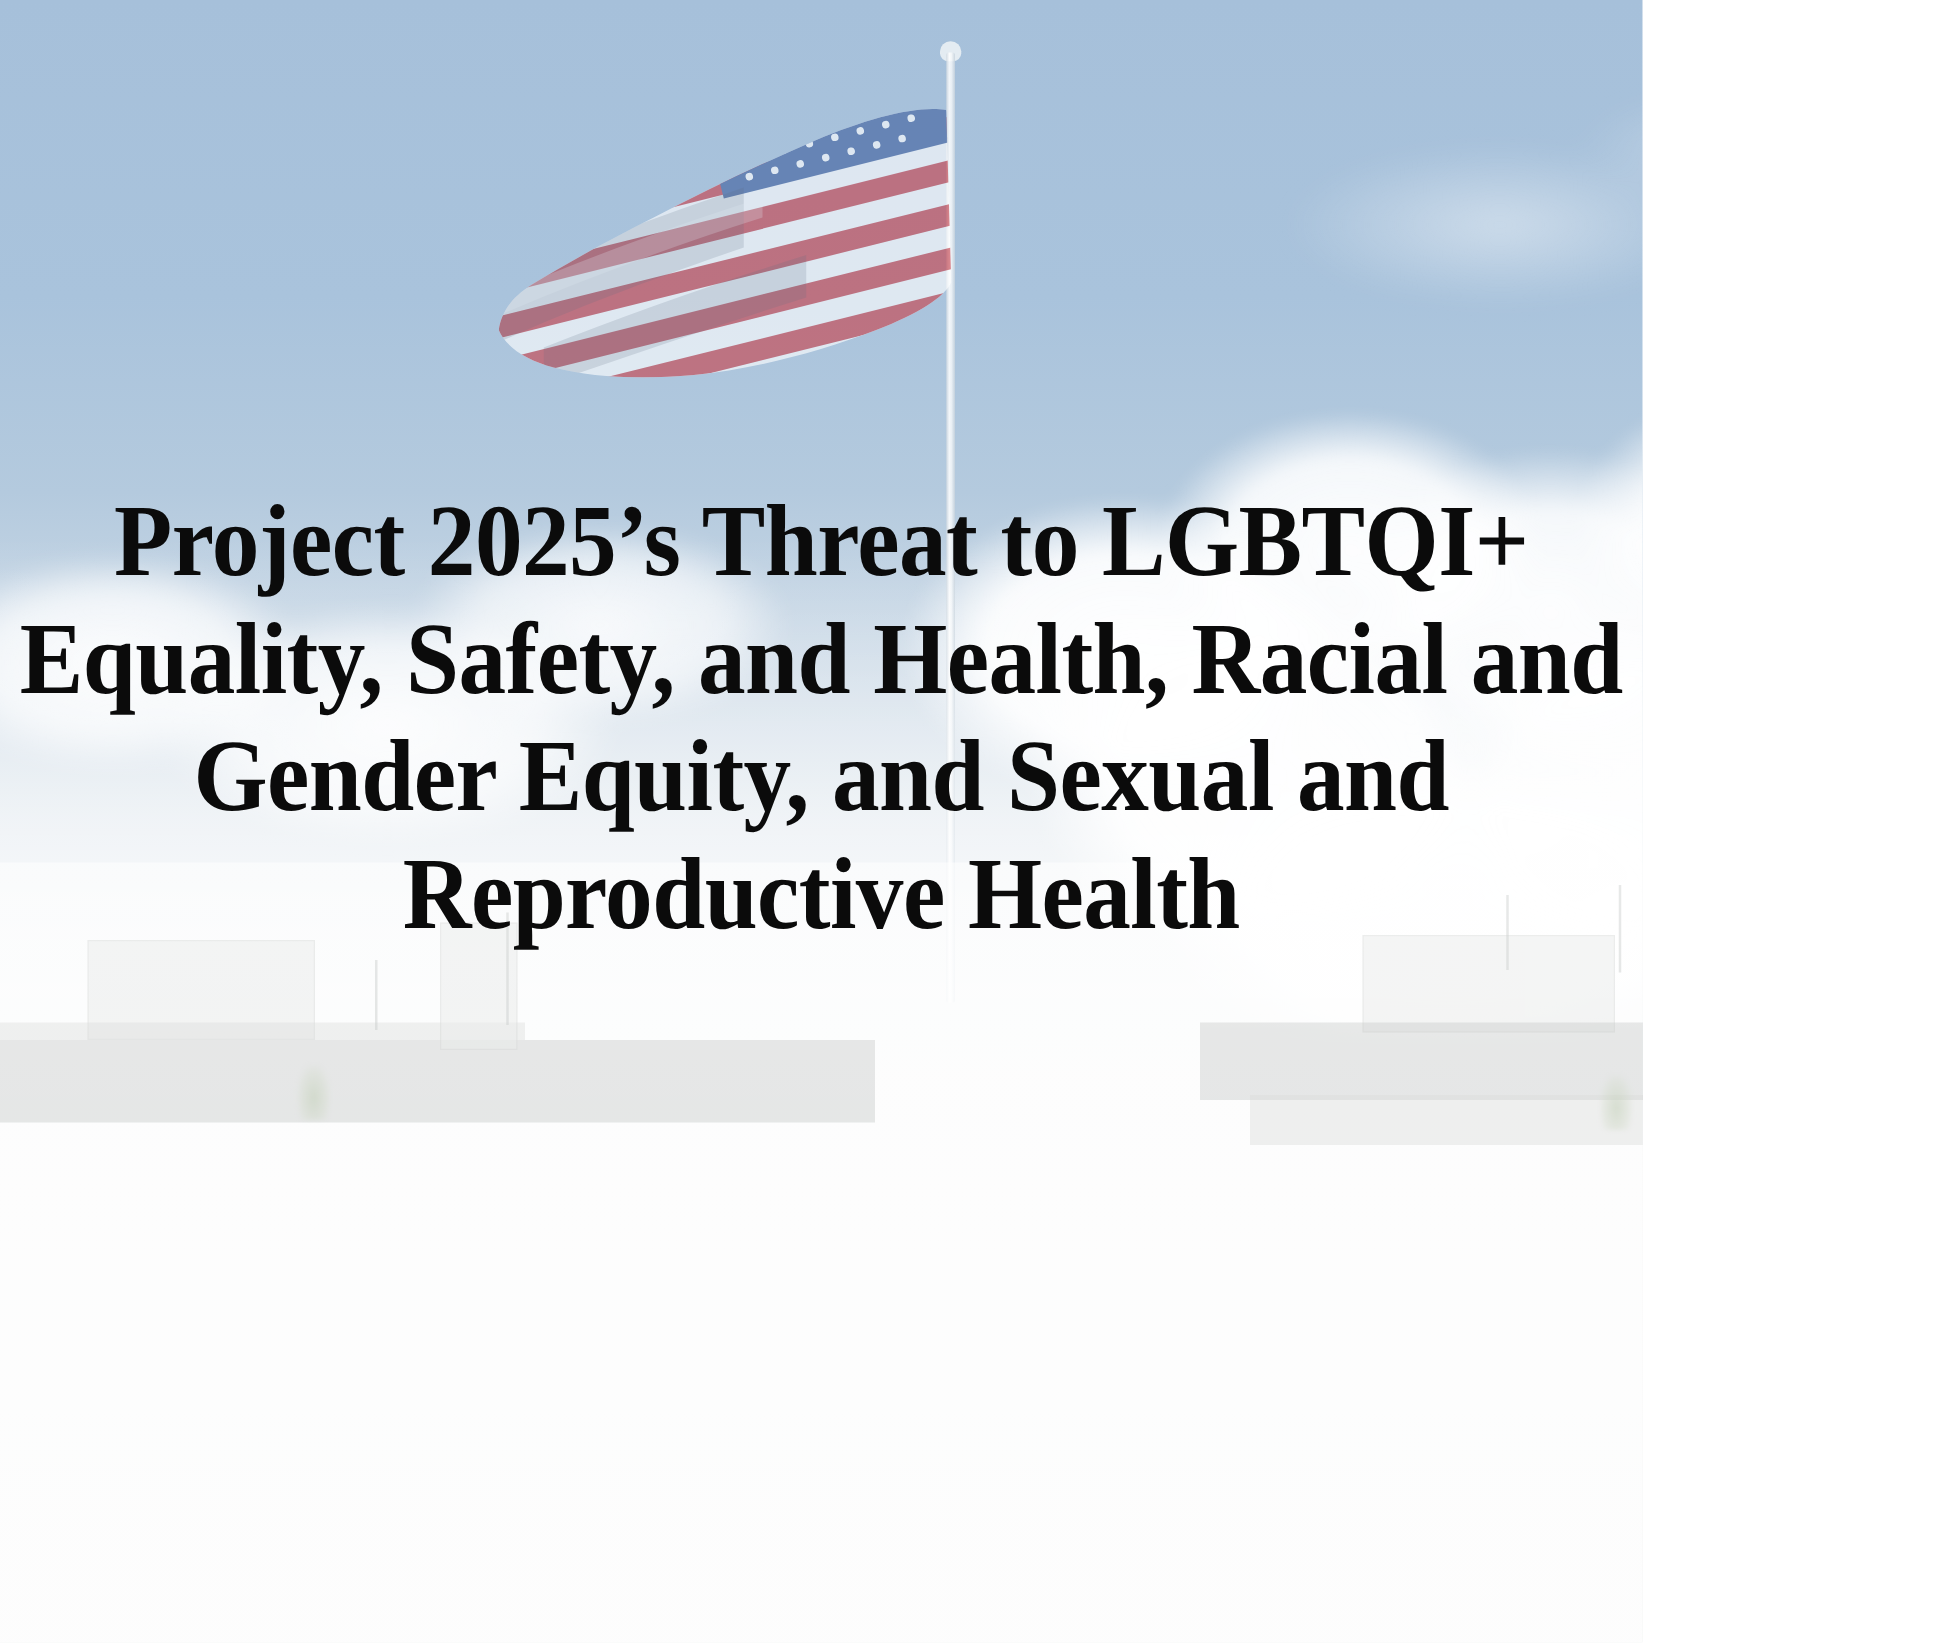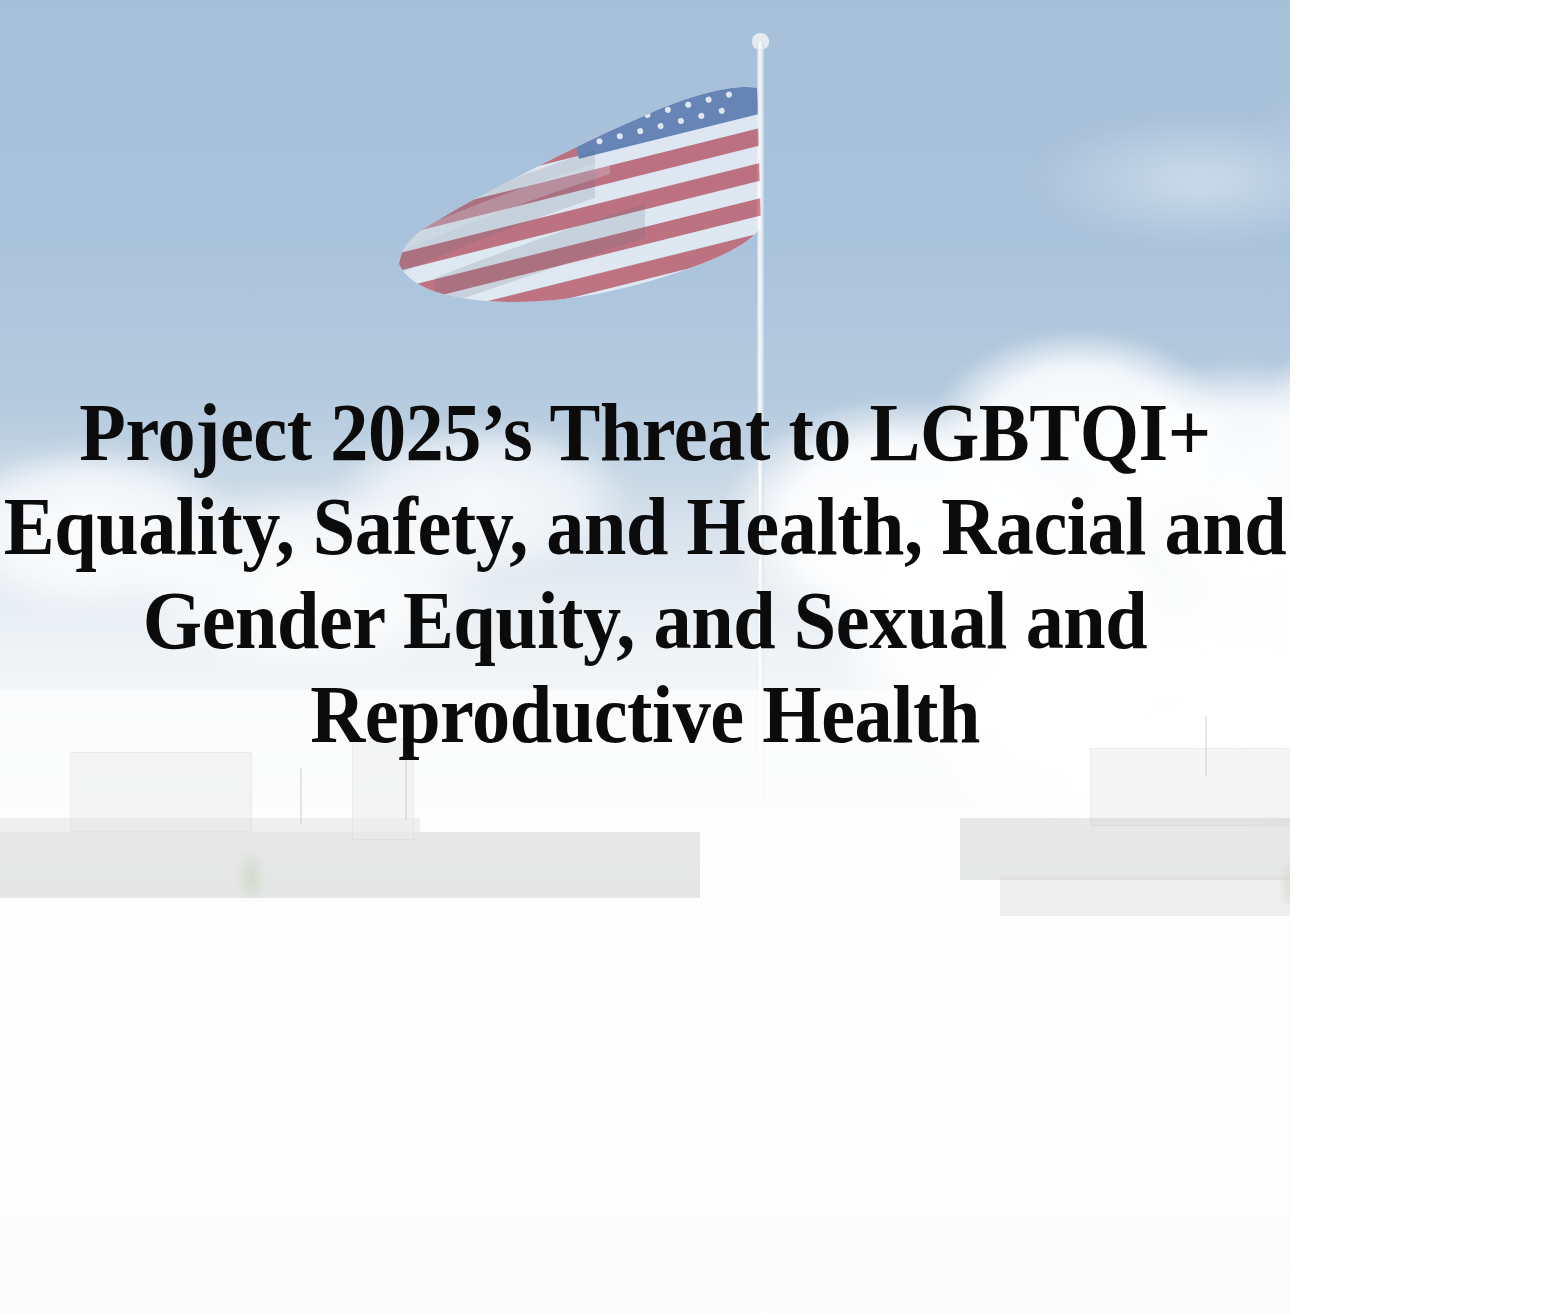--- a/index.html
+++ b/index.html
@@ -19,20 +19,21 @@
     background: linear-gradient(180deg,
         #a6c0da 0%,
         #a9c3dc 18%,
         #b4cade 30%,
         #ccdae7 40%,
         #e2e9ef 50%,
         #eff2f4 60%,
         #f3f4f4 72%,
         #f2f3f3 86%,
         #eceeed 100%);
+    padding-left: 24px;
   }
 
   
   .cloudlayer {
     position: absolute;
     pointer-events: none;
   }
 
   
   .cloud-right-main {

